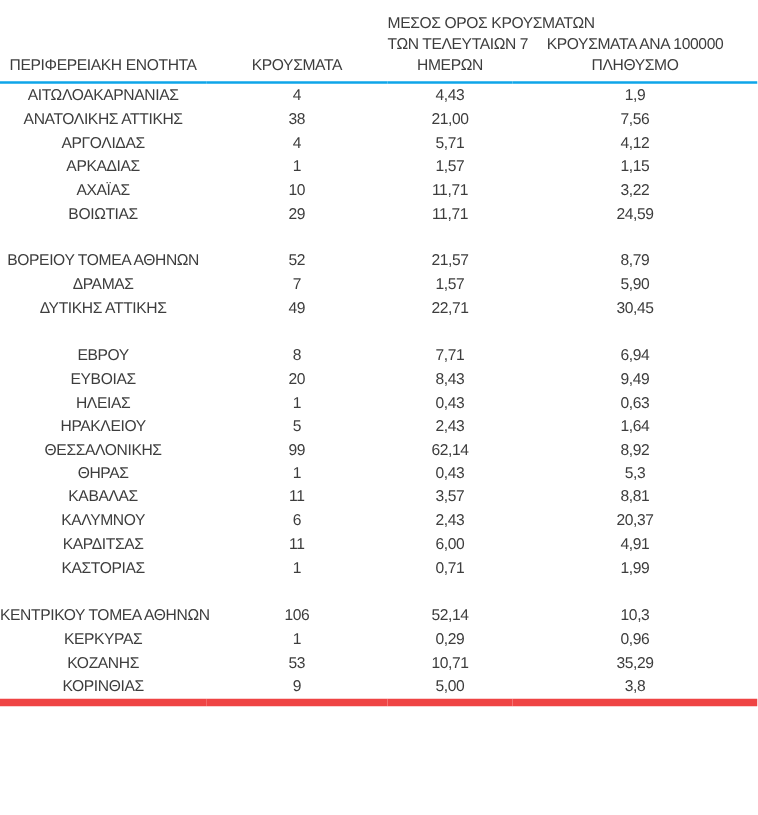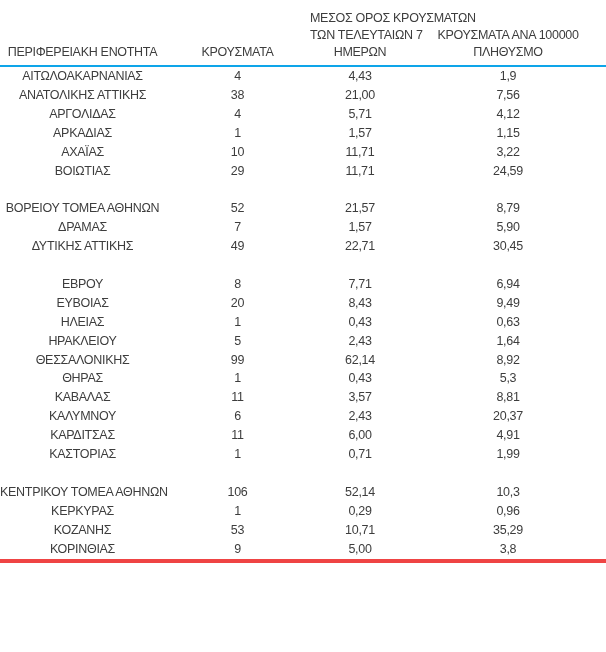--- a/index.html
+++ b/index.html
@@ -35,21 +35,21 @@
     letter-spacing: -0.3px;
     text-align: center;
     vertical-align: middle;
     white-space: pre;
     padding: 0;
     height: 18.9px;
     line-height: 18.9px;
     color: #3d3d3d;
   }
   .region-table tbody tr:last-child td {
-    border-bottom: 4px solid #ef4444;
+    border-bottom: 6px solid #ef4444;
   }
   .region-table tr.separator td {
     height: 18.9px;
   }
 </style>
 </head>
 <body>
 
 <table class="region-table">
   <colgroup>

